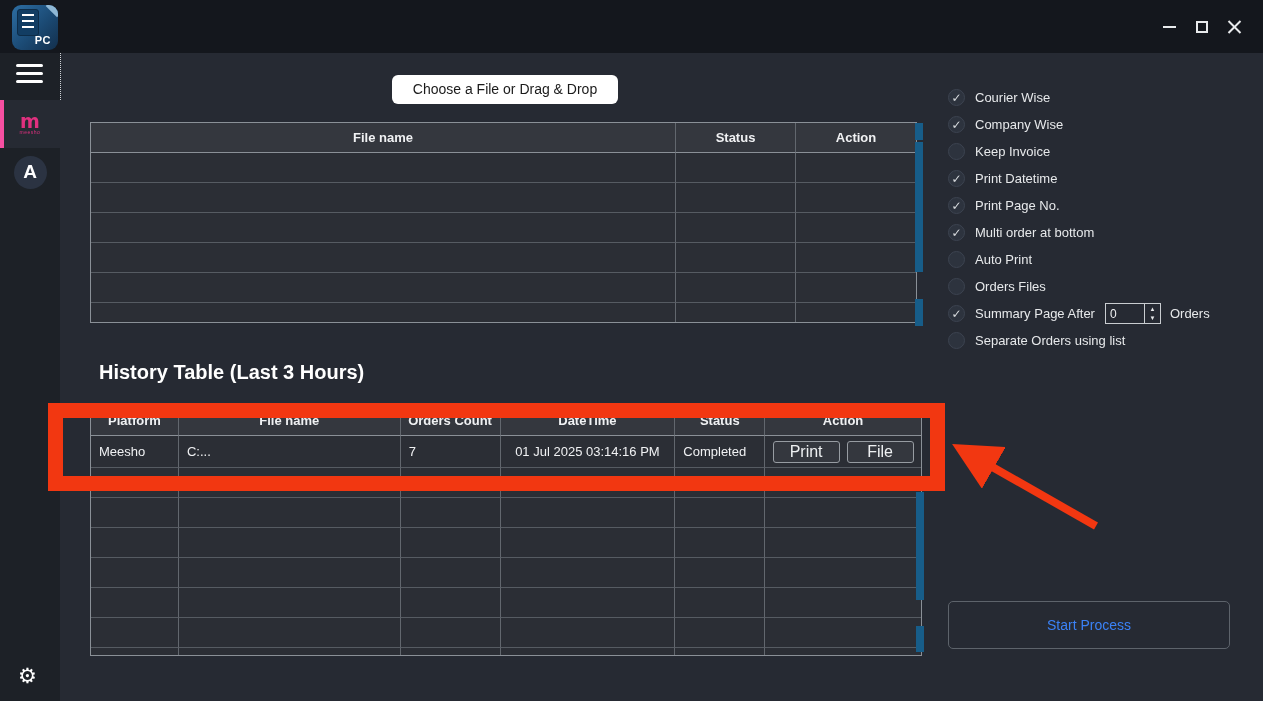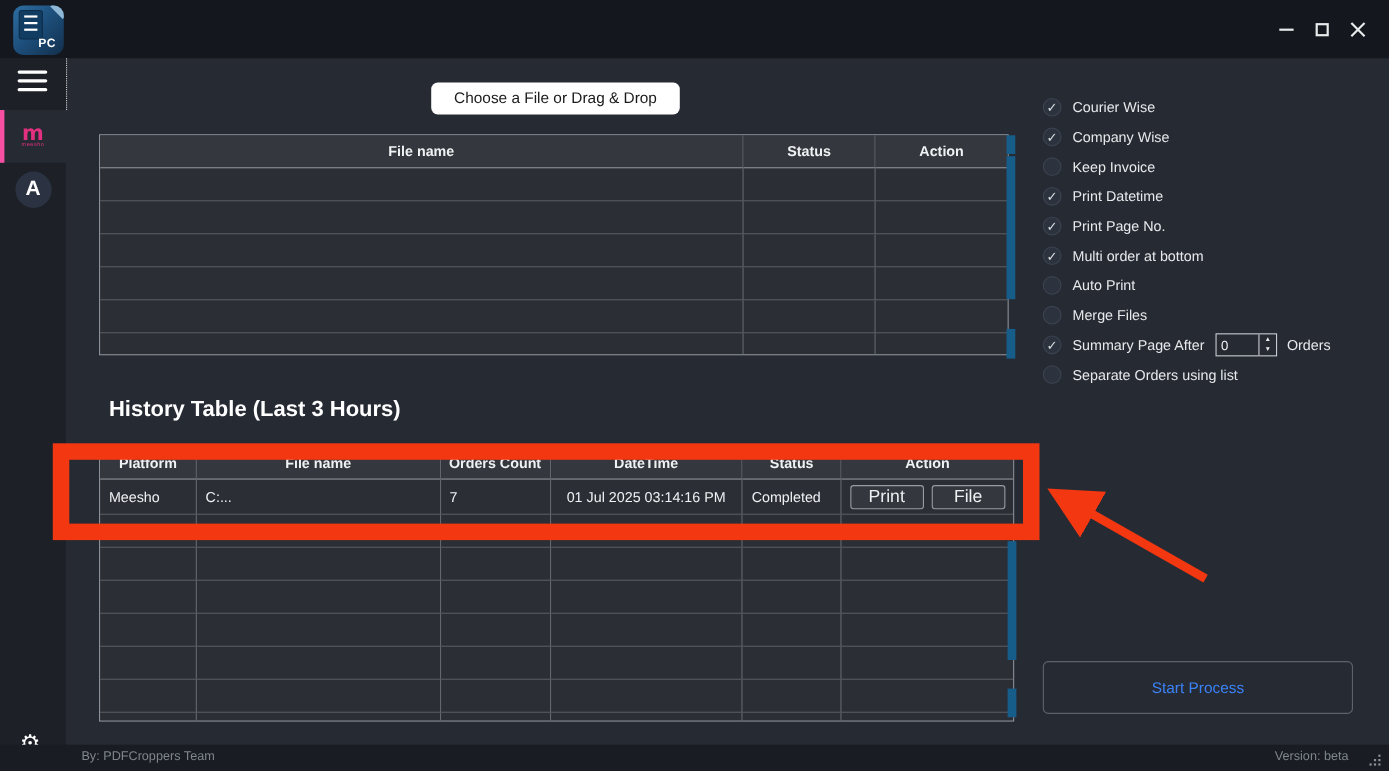--- a/index.html
+++ b/index.html
@@ -215,21 +215,21 @@
     <div class="opt-row" style="top:219px;">
       <div class="chk">✓</div>
       <div class="opt-label">Multi order at bottom</div>
     </div>
     <div class="opt-row" style="top:246px;">
       <div class="chk"></div>
       <div class="opt-label">Auto Print</div>
     </div>
     <div class="opt-row" style="top:273px;">
       <div class="chk"></div>
-      <div class="opt-label">Merge Files</div>
+      <div class="opt-label">Orders Files</div>
     </div>
     <div class="opt-row" style="top:300px;">
       <div class="chk">✓</div>
       <div class="opt-label">Summary Page After</div>
       <div class="spin-box">
         <input value="0" style="">
         <div class="spin-ud">
           <span>▲</span>
           <span>▼</span>
         </div>
@@ -320,32 +320,20 @@
         <div class="tcell h-c5"></div>
         <div class="tcell h-c6"></div>
       </div>
   </div>
 
   <div class="sb" style="left:916px; top:492px; height:108px;"></div>
   <div class="sb" style="left:916px; top:626px; height:26px;"></div>
 
   <button class="start-btn">Start Process</button>
 
-  <div class="footer">
-    <div class="left">By: PDFCroppers Team</div>
-    <div class="right">Version: beta</div>
-    <div class="grip">
-      <i style="right:0;bottom:0;"></i>
-        <i style="right:4px;bottom:0;"></i>
-        <i style="right:8px;bottom:0;"></i>
-      <i style="right:0;bottom:4px;"></i>
-        <i style="right:4px;bottom:4px;"></i>
-      <i style="right:0;bottom:8px;"></i>
-    </div>
-  </div>
 
   <div class="red-rect"></div>
   <svg class="red-arrow" viewBox="0 0 160 100">
     <defs>
       <marker id="ah" markerWidth="6" markerHeight="6" refX="4" refY="3" orient="auto">
         <polygon points="0,0 6,3 0,6" fill="#f23711"></polygon>
       </marker>
     </defs>
     <line x1="148" y1="90" x2="18" y2="16" stroke="#f23711" stroke-width="8" marker-end="url(#ah)"></line>
   </svg>

